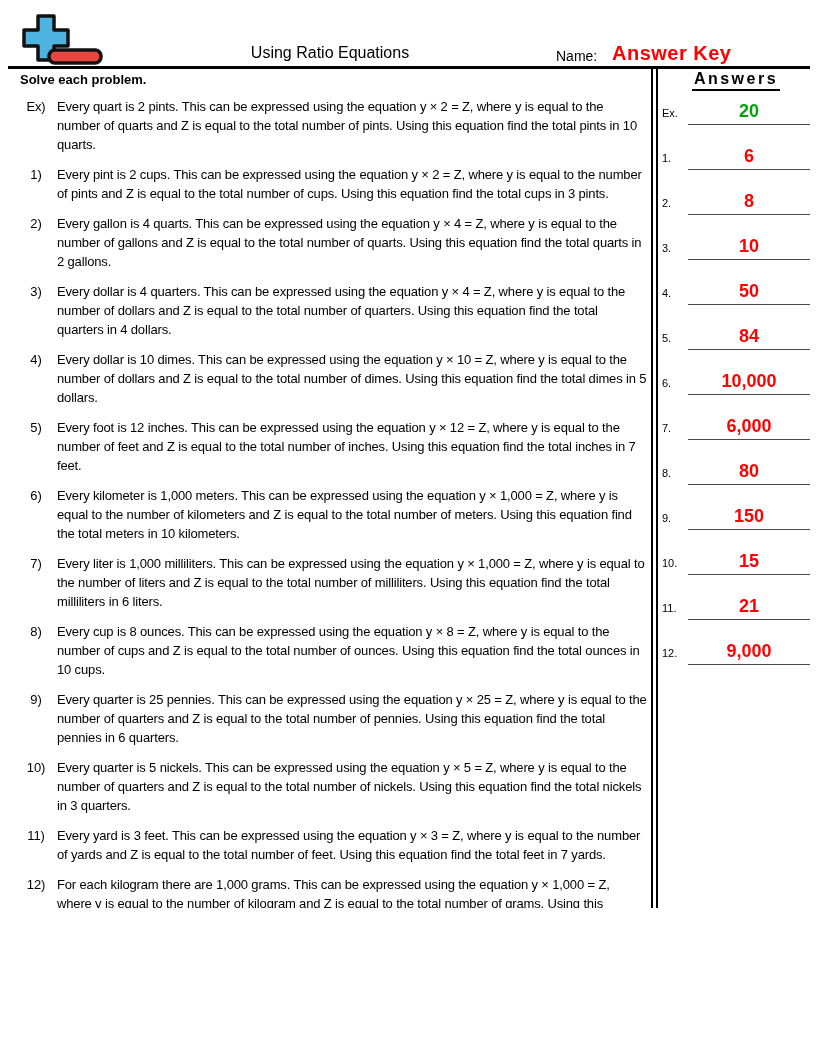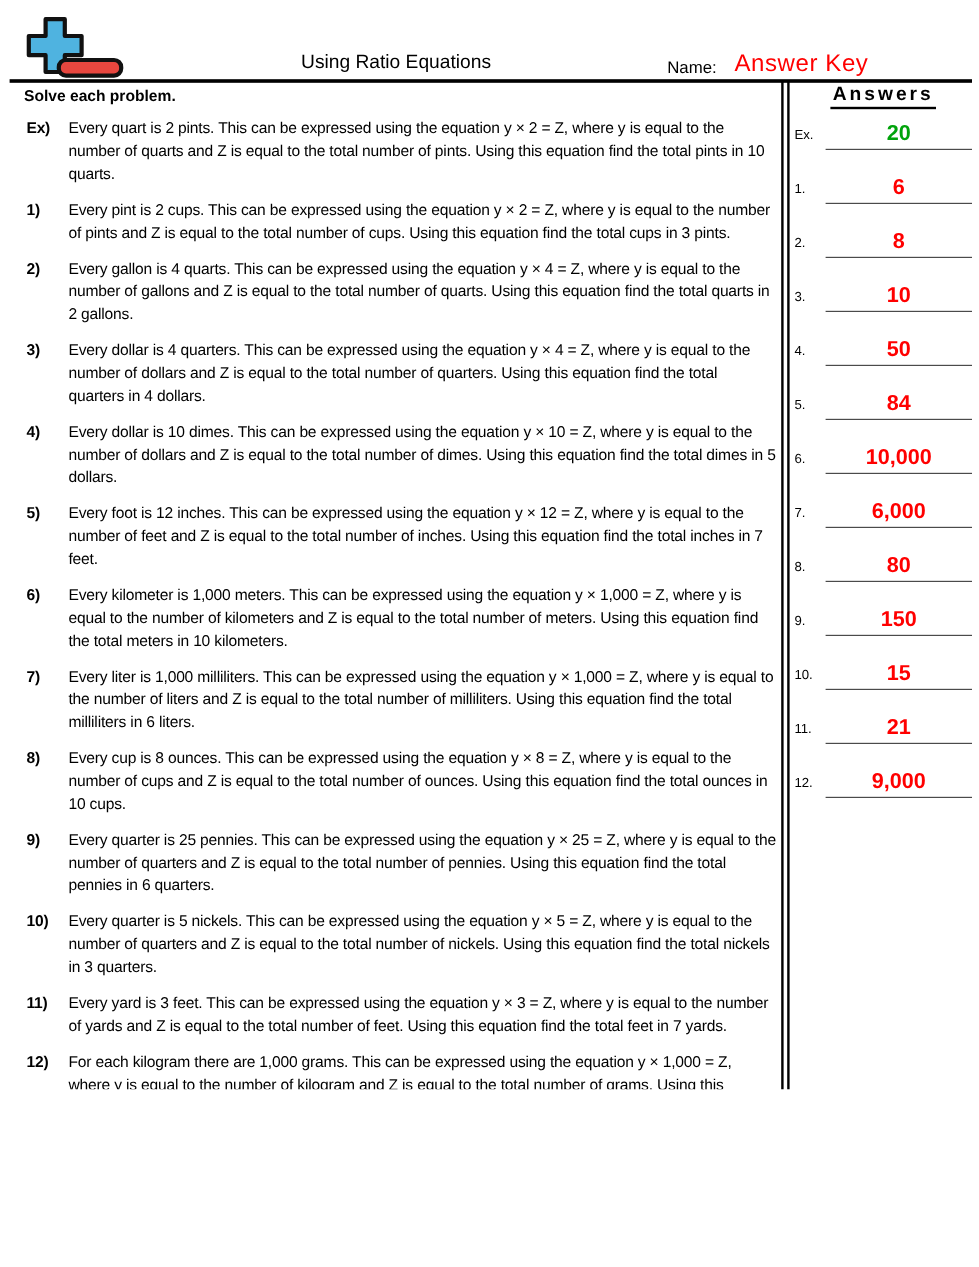--- a/index.html
+++ b/index.html
@@ -4,27 +4,27 @@
 <style>
   html,body{margin:0;padding:0;background:#fff;}
   body{font-family:"Liberation Sans",sans-serif;color:#000;}
   .page{position:relative;width:816px;height:908px;background:#fff;overflow:hidden;}
 
   
   .logo{position:absolute;left:16px;top:14px;}
   .header-line{position:absolute;left:8px;top:66px;width:802px;height:3px;background:#000;}
   .title{position:absolute;left:150px;top:44px;width:360px;text-align:center;font-size:16px;}
   .name-label{position:absolute;left:556px;top:48px;font-size:14px;}
-  .name-value{position:absolute;left:612px;top:42px;font-size:20px;font-weight:normal;letter-spacing:.5px;text-align:center;}
+  .name-value{position:absolute;left:612px;top:42px;font-size:20px;font-weight:bold;letter-spacing:.5px;text-align:center;}
   .instructions{position:absolute;left:20px;top:72px;font-size:13px;font-weight:bold;}
 
   
   .problems{position:absolute;left:22px;top:97px;width:625px;}
   .problem{display:flex;margin-bottom:11px;font-size:13px;line-height:19px;letter-spacing:-.15px;}
-  .pnum{min-width:28px;width:28px;text-align:left;font-weight:bold;padding-right:7px;}
+  .pnum{min-width:28px;width:28px;text-align:center;font-weight:normal;padding-right:7px;}
   .ptext{flex:1;}
 
   
   .divider{position:absolute;left:651px;top:68px;height:925px;width:3px;
            border-left:2px solid #000;border-right:2px solid #000;}
 
   
   .answers{position:absolute;left:662px;top:70px;width:148px;}
   .answers-title{text-align:center;margin-bottom:0;}
   .answers-title span{display:inline-block;font-weight:bold;font-size:16px;letter-spacing:2.5px;

